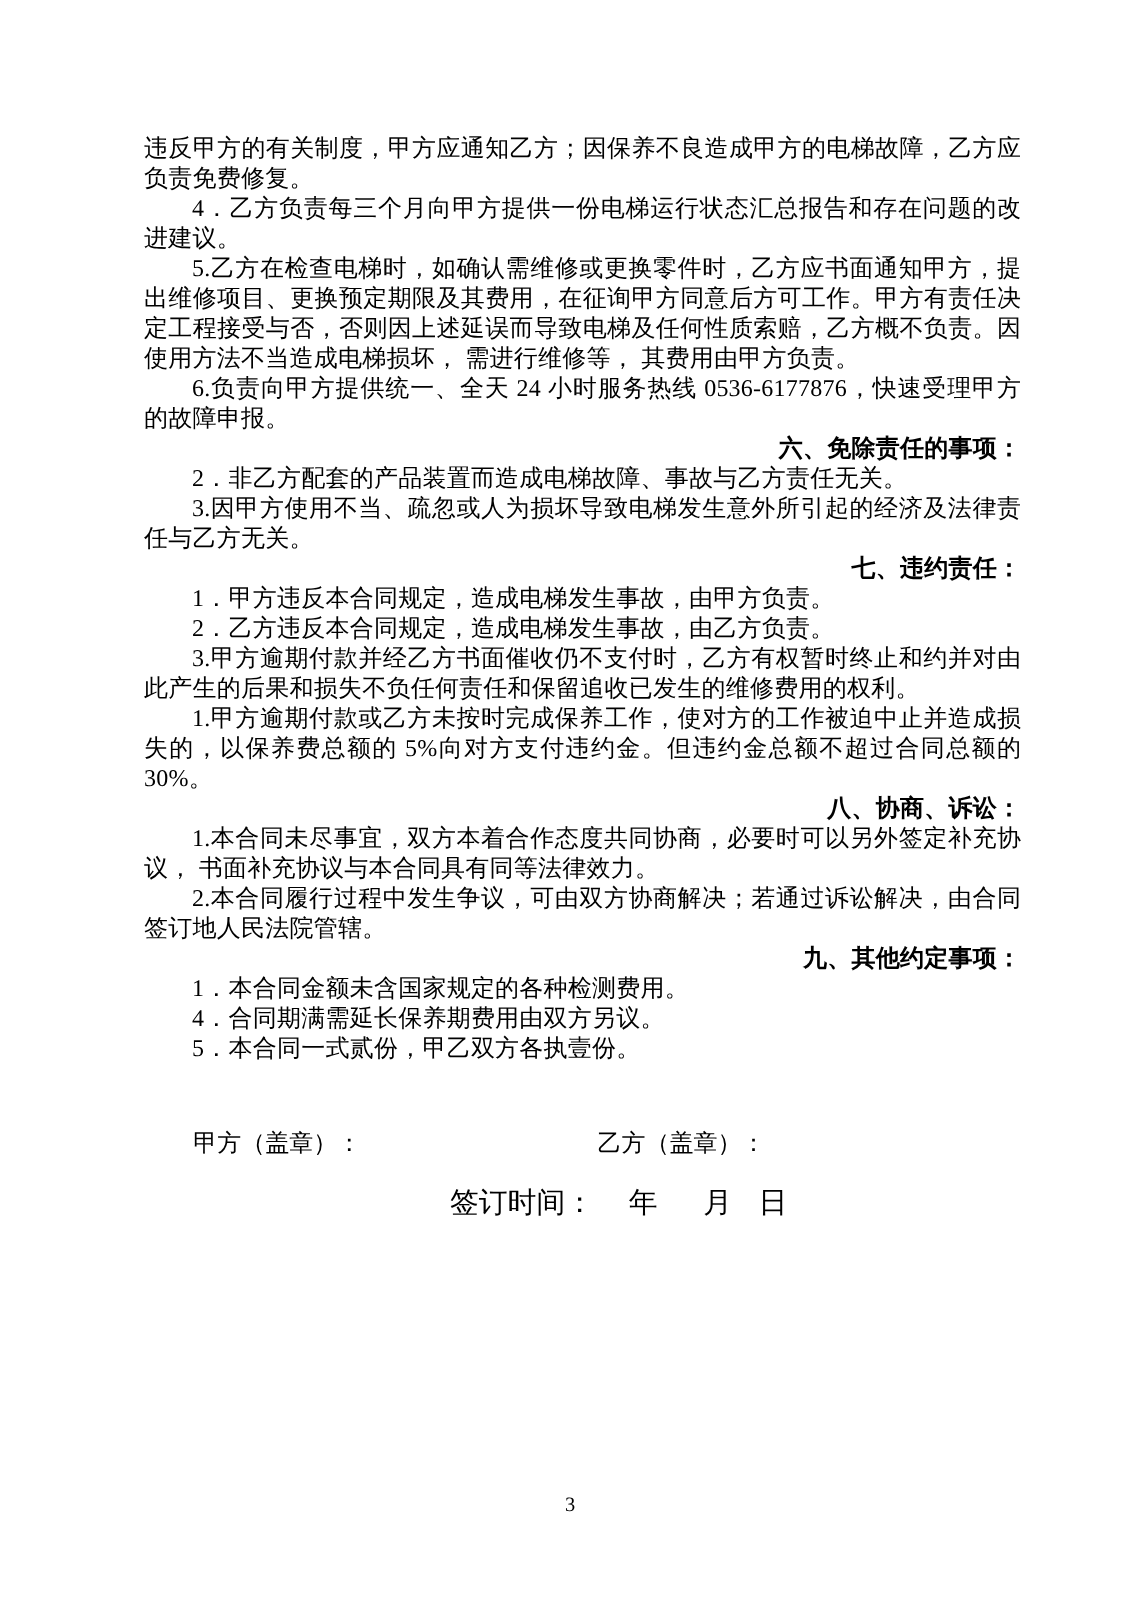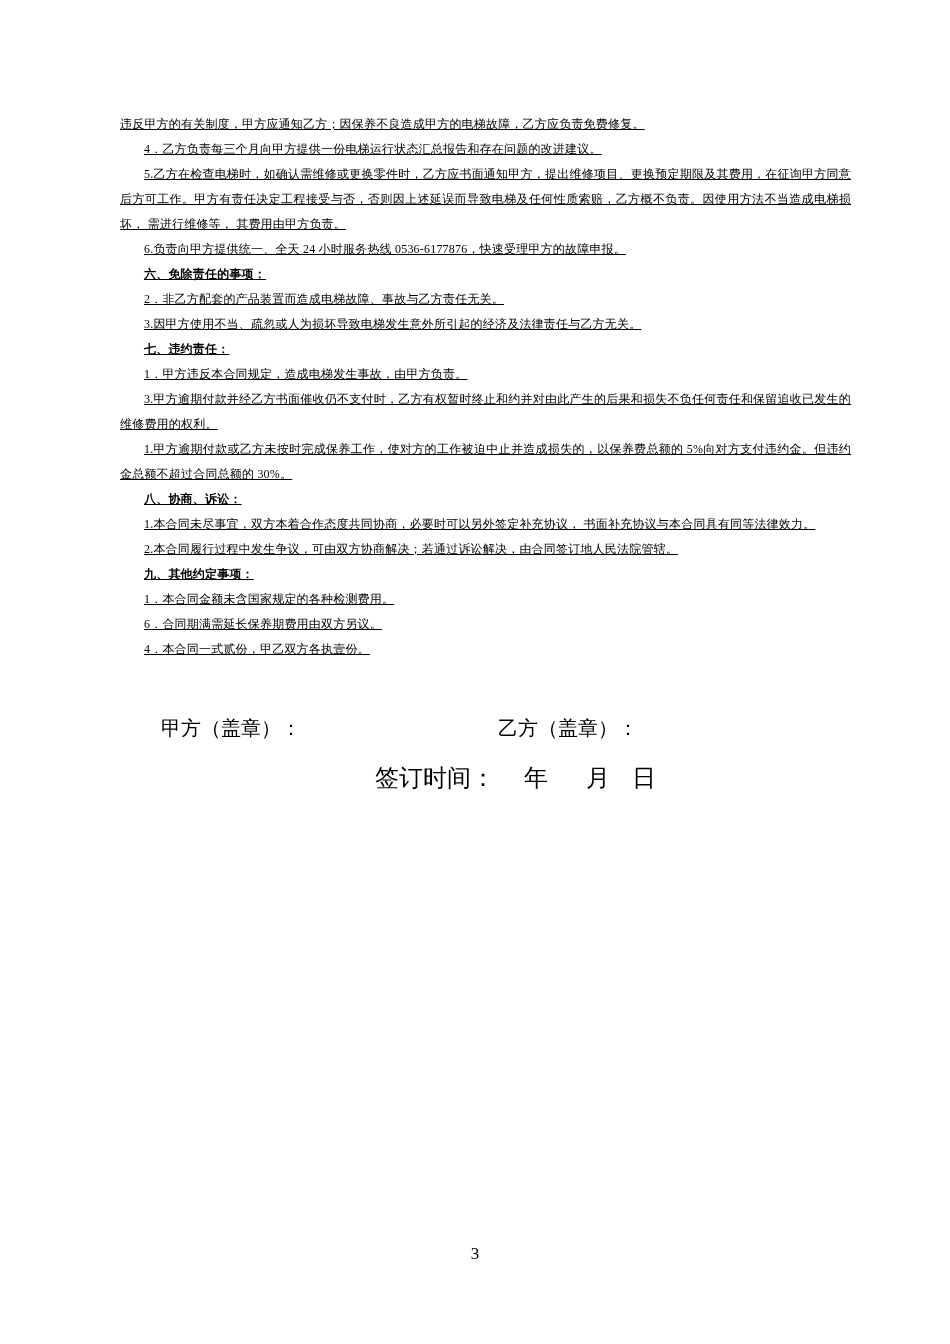--- a/index.html
+++ b/index.html
@@ -17,33 +17,32 @@
     overflow: hidden;
   }
   .content {
     position: absolute;
     left: 120px;
     top: 112px;
     width: 731px;
   }
   .content p {
     margin: 0;
-    font-size: 12px;
+    font-size: 20px;
     line-height: 25px;
     text-align: justify;
     text-indent: 2em;
     letter-spacing: 0.2px;
-    text-decoration: underline;
   }
   .content p.noindent {
     text-indent: 0;
   }
   .content p.heading {
     font-weight: bold;
-    text-align: left;
+    text-align: right;
   }
   .sig-row {
     position: relative;
     margin-top: 54px;
     height: 25px;
     font-size: 20px;
     line-height: 25px;
   }
   .sig-a { position: absolute; left: 41px;  white-space: nowrap; }
   .sig-b { position: absolute; left: 378px; white-space: nowrap; }
@@ -75,29 +74,30 @@
   <div class="content">
     <p class="para noindent">违反甲方的有关制度，甲方应通知乙方；因保养不良造成甲方的电梯故障，乙方应负责免费修复。</p>
     <p class="para">4．乙方负责每三个月向甲方提供一份电梯运行状态汇总报告和存在问题的改进建议。</p>
     <p class="para">5.乙方在检查电梯时，如确认需维修或更换零件时，乙方应书面通知甲方，提出维修项目、更换预定期限及其费用，在征询甲方同意后方可工作。甲方有责任决定工程接受与否，否则因上述延误而导致电梯及任何性质索赔，乙方概不负责。因使用方法不当造成电梯损坏， 需进行维修等， 其费用由甲方负责。</p>
     <p class="para">6.负责向甲方提供统一、全天 24 小时服务热线 0536-6177876，快速受理甲方的故障申报。</p>
     <p class="para heading">六、免除责任的事项：</p>
     <p class="para">2．非乙方配套的产品装置而造成电梯故障、事故与乙方责任无关。</p>
     <p class="para">3.因甲方使用不当、疏忽或人为损坏导致电梯发生意外所引起的经济及法律责任与乙方无关。</p>
     <p class="para heading">七、违约责任：</p>
     <p class="para">1．甲方违反本合同规定，造成电梯发生事故，由甲方负责。</p>
+    <p class="para">2．乙方违反本合同规定，造成电梯发生事故，由乙方负责。</p>
     <p class="para">3.甲方逾期付款并经乙方书面催收仍不支付时，乙方有权暂时终止和约并对由此产生的后果和损失不负任何责任和保留追收已发生的维修费用的权利。</p>
     <p class="para">1.甲方逾期付款或乙方未按时完成保养工作，使对方的工作被迫中止并造成损失的，以保养费总额的 5%向对方支付违约金。但违约金总额不超过合同总额的 30%。</p>
     <p class="para heading">八、协商、诉讼：</p>
     <p class="para">1.本合同未尽事宜，双方本着合作态度共同协商，必要时可以另外签定补充协议， 书面补充协议与本合同具有同等法律效力。</p>
     <p class="para">2.本合同履行过程中发生争议，可由双方协商解决；若通过诉讼解决，由合同签订地人民法院管辖。</p>
     <p class="para heading">九、其他约定事项：</p>
     <p class="para">1．本合同金额未含国家规定的各种检测费用。</p>
-    <p class="para">6．合同期满需延长保养期费用由双方另议。</p>
-    <p class="para">4．本合同一式贰份，甲乙双方各执壹份。</p>
+    <p class="para">4．合同期满需延长保养期费用由双方另议。</p>
+    <p class="para">5．本合同一式贰份，甲乙双方各执壹份。</p>
 
     <div class="sig-row">
       <span class="sig-a">甲方（盖章）：</span>
       <span class="sig-b">乙方（盖章）：</span>
     </div>
 
     <div class="date-row">
       <span class="date-label">签订时间：</span>
       <span class="date-year">年</span>
       <span class="date-month">月</span>

